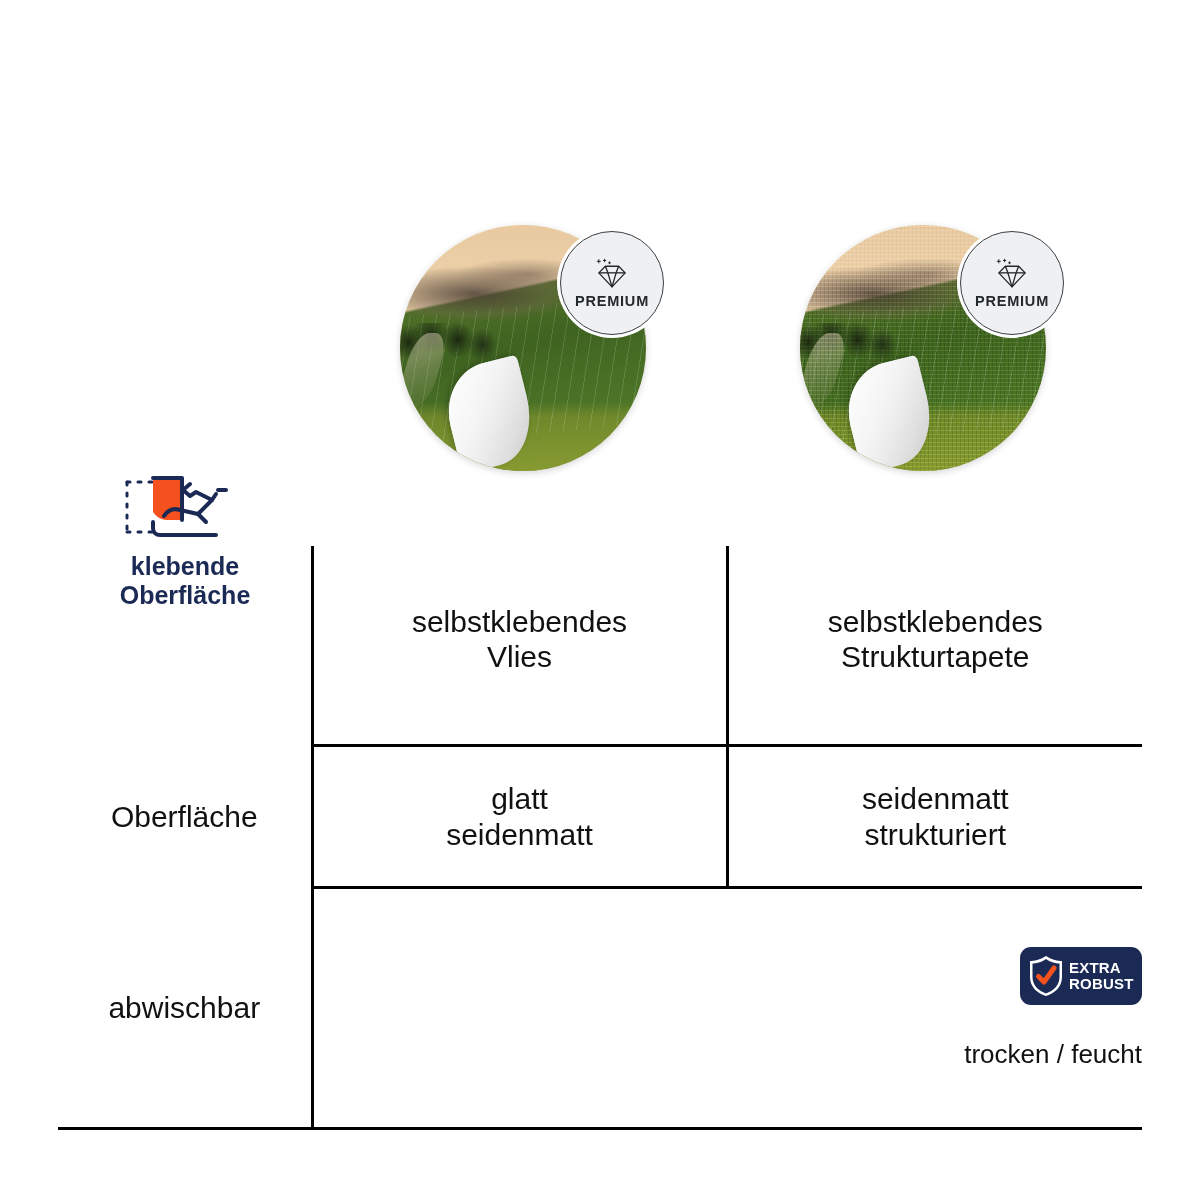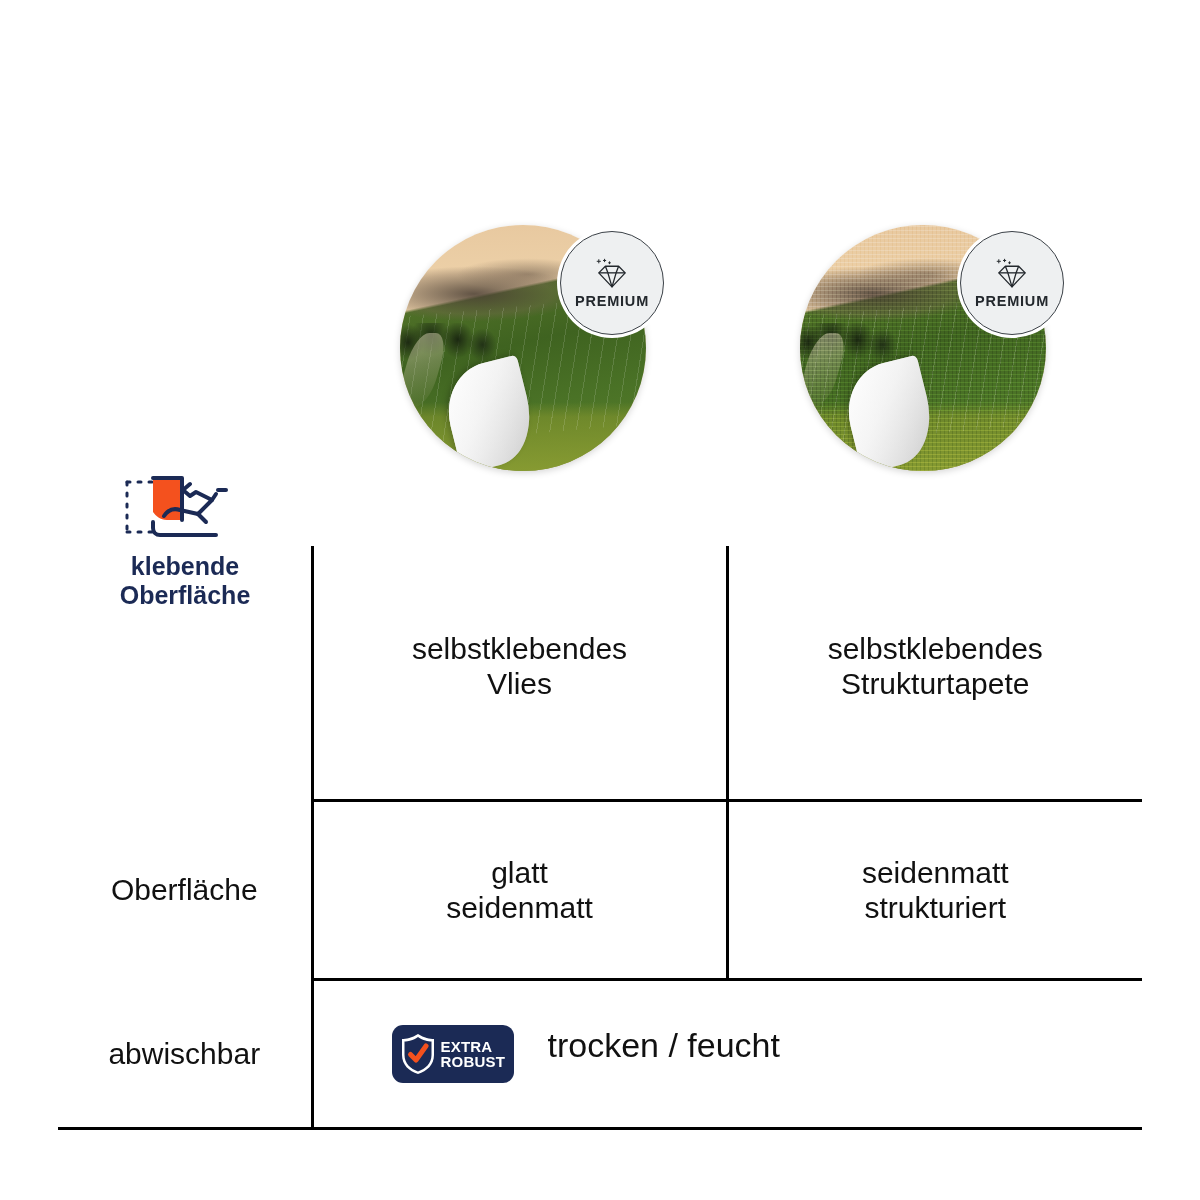--- a/index.html
+++ b/index.html
@@ -218,24 +218,25 @@
   .spec-table tr:last-child td { border-bottom: 3.5px solid #000000; }
   .spec-table .col-label { width: 254px; border-top: none; }
   .spec-table .col-val  { width: 415px; }
 
   .row-head td { border-top: none; }
   .row-head .col-val { padding: 10px 16px 22px; }
 
   .cell-label { font-size: 30px; }
   .cell-merged {
     display: flex;
-    align-items: flex-start;
+    align-items: flex-end;
     justify-content: flex-start;
     gap: 34px;
     padding-left: 78px;
+    flex-direction: column;
   }
 
   
   .robust-badge {
     position: relative;
     width: 122px;
     height: 58px;
     border-radius: 11px;
     background: #1b2a55;
     display: flex;
@@ -249,21 +250,21 @@
     flex-direction: column;
     line-height: 1.02;
     color: #ffffff;
     font-size: 15px;
     font-weight: 800;
     letter-spacing: 0.2px;
     text-align: left;
     font-family: "Liberation Sans", sans-serif;
   }
   .robust-shield { width: 36px; height: 42px; flex: none; }
-  .wipe-text { font-size: 34px; color: #111111; white-space: nowrap; }
+  .wipe-text { font-size: 26px; color: #111111; white-space: nowrap; }
 </style>
 </head>
 <body>
 
 <div class="page">
 
 
   <div class="samples">
 
     <div class="sample sample-a">

